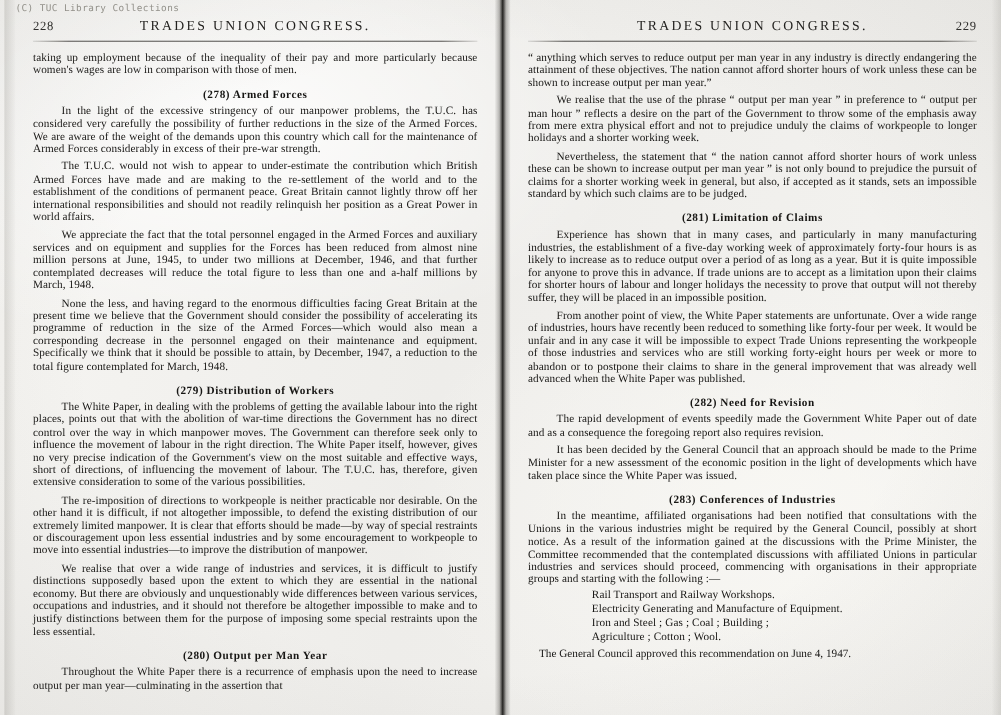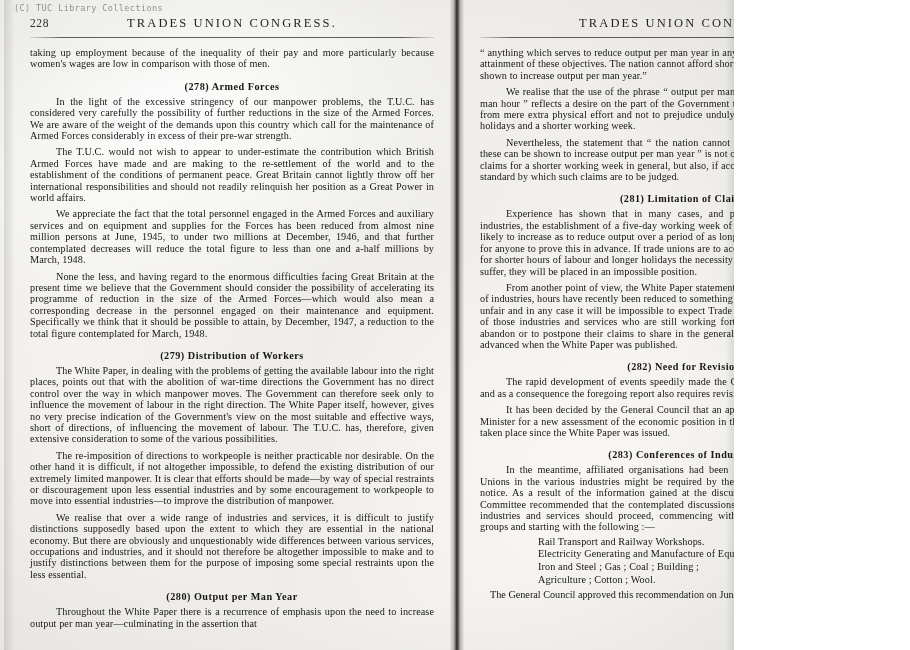--- a/index.html
+++ b/index.html
@@ -2,21 +2,21 @@
 <html><head>
 <meta charset="utf-8">
 <style>
   html, body {
     margin: 0;
     padding: 0;
     background: #ffffff;
   }
   .scan {
     position: relative;
-    width: 734px;
+    width: 910px;
     height: 650px;
     overflow: hidden;
     background: #f2f1ee;
     font-family: "Liberation Serif", "DejaVu Serif", serif;
     color: #1a1a1a;
   }
   
   .paper-tone {
     position: absolute;
     inset: 0;

